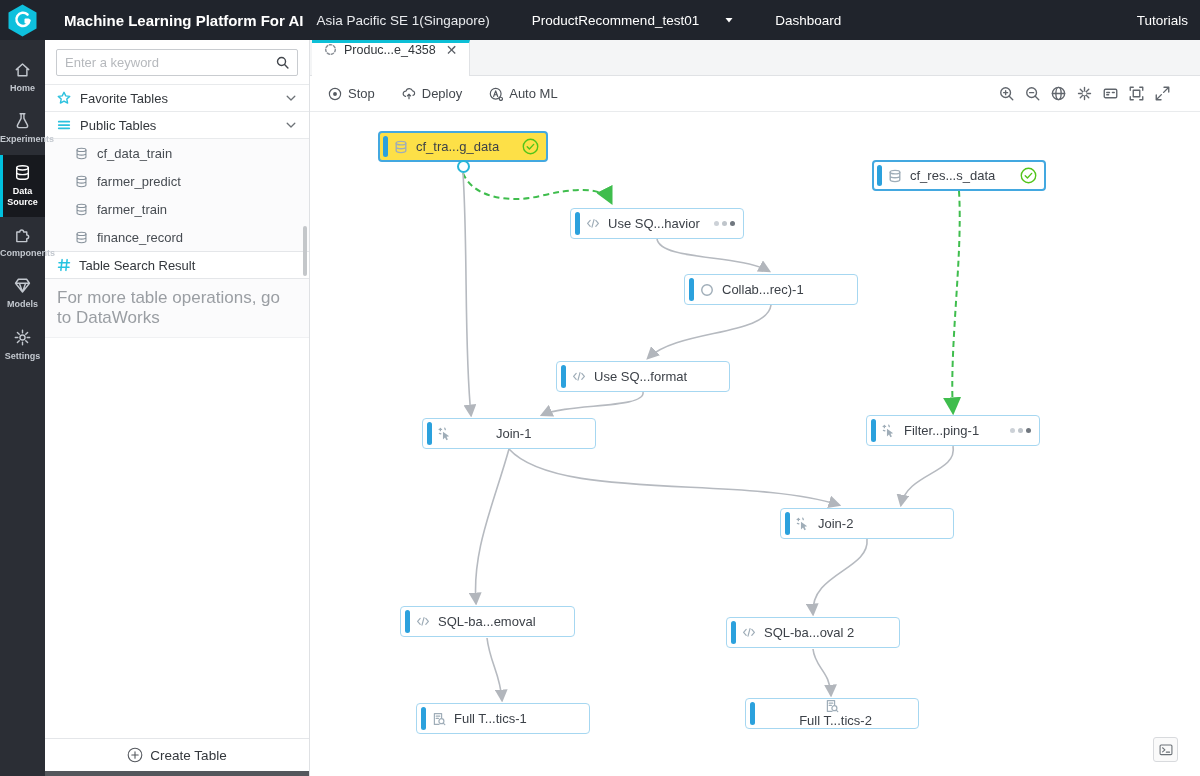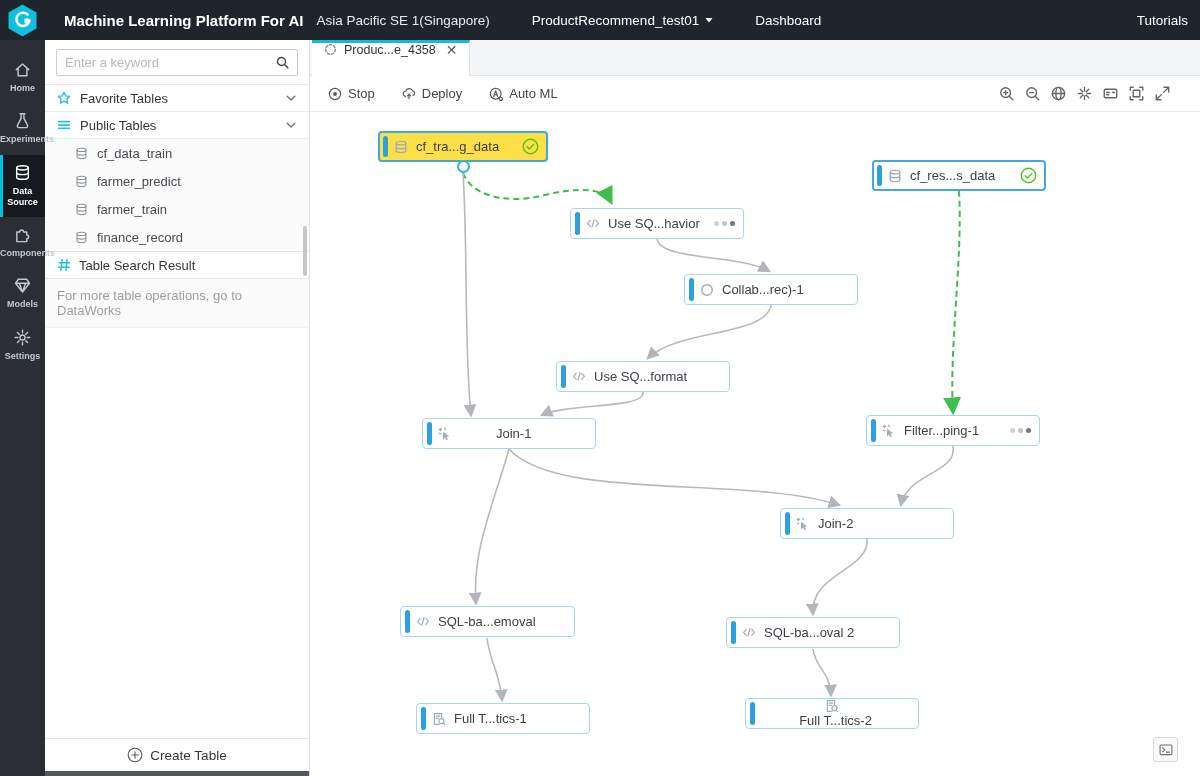--- a/index.html
+++ b/index.html
@@ -6,21 +6,21 @@
 html,body{width:1200px;height:776px;overflow:hidden}
 body{font-family:"Liberation Sans",sans-serif;background:#fff;position:relative;font-size:13px;color:#333}
 .ic{display:block;fill:none;stroke:currentColor;stroke-width:1.2;stroke-linecap:round;stroke-linejoin:round}
 
 
 .header{position:absolute;left:0;top:0;width:1200px;height:40px;background:#20242c;display:flex;align-items:center;color:#fff;z-index:40}
 .logo-box{width:45px;height:40px;display:flex;align-items:center;justify-content:center}
 .logo-hex{width:31px;height:33px}
 .app-title{font-size:15px;font-weight:bold;margin-left:19px;white-space:nowrap}
 .region{margin-left:13px;font-size:13.5px;color:#e9ebee;white-space:nowrap}
-.project{margin-left:42px;font-size:13.5px;display:flex;align-items:center;gap:5px;cursor:pointer;white-space:nowrap}
+.project{margin-left:42px;font-size:13.5px;display:flex;align-items:center;gap:25px;cursor:pointer;white-space:nowrap}
 .caret{width:10px;height:10px;color:#fff}
 .hnav{display:flex;height:100%;margin-left:18px}
 .nav-item{padding:0 23px;display:flex;align-items:center;font-size:13.5px;color:#fff;cursor:pointer;white-space:nowrap}
 .nav-item.active{background:#4d525a}
 .tutorials{margin-left:auto;margin-right:12px;font-size:13.5px;cursor:pointer;white-space:nowrap}
 
 
 .rail{position:absolute;left:0;top:40px;width:45px;height:736px;background:#2b2e35;z-index:30;padding-top:12px}
 .rail-item{width:45px;display:flex;flex-direction:column;align-items:center;padding:9px 0;cursor:pointer;color:#c3c8cf}
 .rail-item .ic{width:17px;height:17px;stroke-width:1}
@@ -39,21 +39,21 @@
 .sec-row .lead{width:14px;height:14px;color:#2bc1de;margin-right:9px}
 .sec-row .lbl{font-size:13px;color:#33373c}
 .sec-row .chev{margin-left:auto;width:12px;height:12px;color:#6d7277}
 .tbl-list{list-style:none;background:#fbfbfc;position:relative}
 .tbl-item{height:28px;display:flex;align-items:center;padding-left:30px;cursor:pointer}
 .tbl-item .ic{width:13px;height:13px;color:#85909a;stroke-width:1}
 .tbl-item span{margin-left:9px;font-size:13px;color:#474c52}
 .result-row{height:28px;display:flex;align-items:center;padding:0 12px;border-top:1px solid #e4e6e9;border-bottom:1px solid #e4e6e9;background:#fff;cursor:pointer}
 .result-row .ic{width:14px;height:14px;color:#25c3e0}
 .result-row span{margin-left:8px;font-size:13px;color:#33373c}
-.panel-note{padding:9px 12px;font-size:13px;color:#9a9ea3;background:#fbfbfc;border-bottom:1px solid #f0f1f3}
+.panel-note{padding:9px 12px;font-size:17px;color:#9a9ea3;background:#fbfbfc;border-bottom:1px solid #f0f1f3}
 .vscroll{position:absolute;right:2px;top:186px;width:4px;height:50px;background:#c4c7ca;border-radius:2px}
 .create-row{position:absolute;left:0;right:0;bottom:5px;height:33px;border-top:1px solid #e4e6e9;display:flex;align-items:center;justify-content:center;gap:7px;background:#fff;cursor:pointer}
 .create-row .ic{width:16px;height:16px;color:#55595f;stroke-width:1.1}
 .create-row span{font-size:13.5px;color:#33373c}
 .panel-hscroll{position:absolute;left:0;right:0;bottom:0;height:5px;background:#54575c}
 
 
 .work{position:absolute;left:310px;top:40px;width:890px;height:736px}
 .tabstrip{height:36px;background:#f4f5f6;border-bottom:1px solid #e0e2e5;display:flex}
 .tab{margin-left:2px;height:36px;background:#fff;border-top:3px solid #0cbfd6;border-right:1px solid #e0e2e5;display:flex;align-items:flex-start;padding:0 12px;gap:7px;cursor:pointer}

